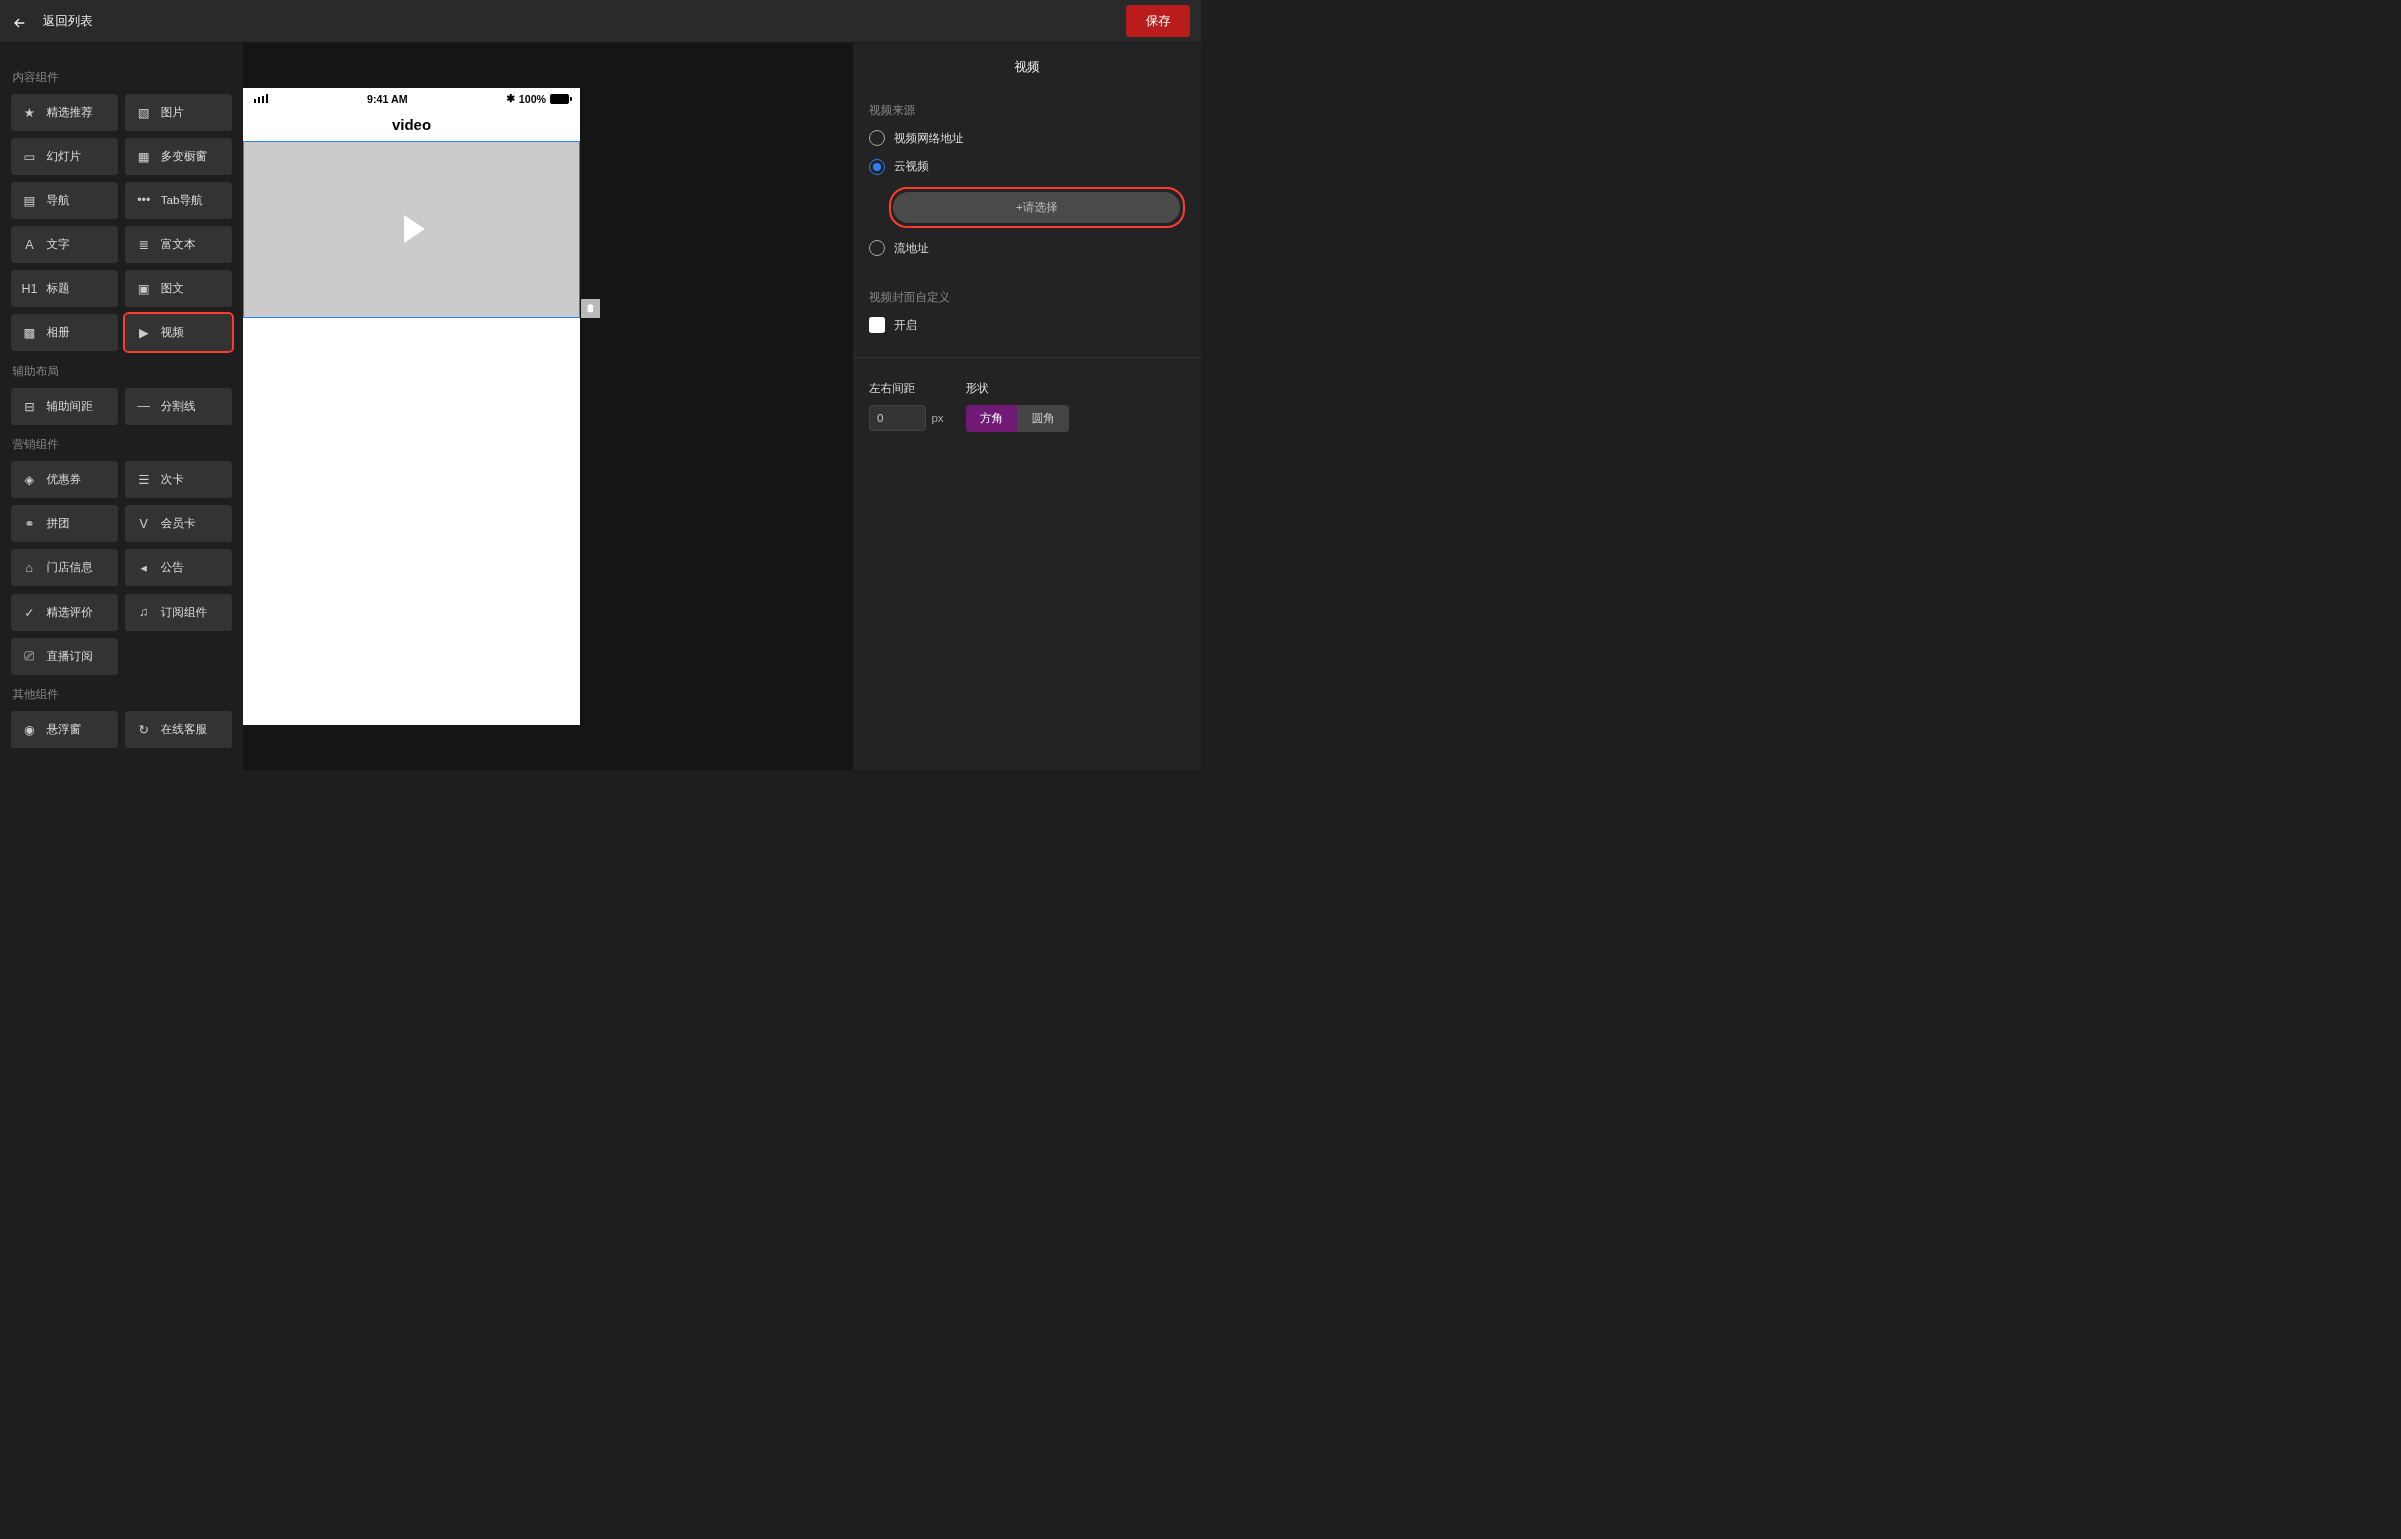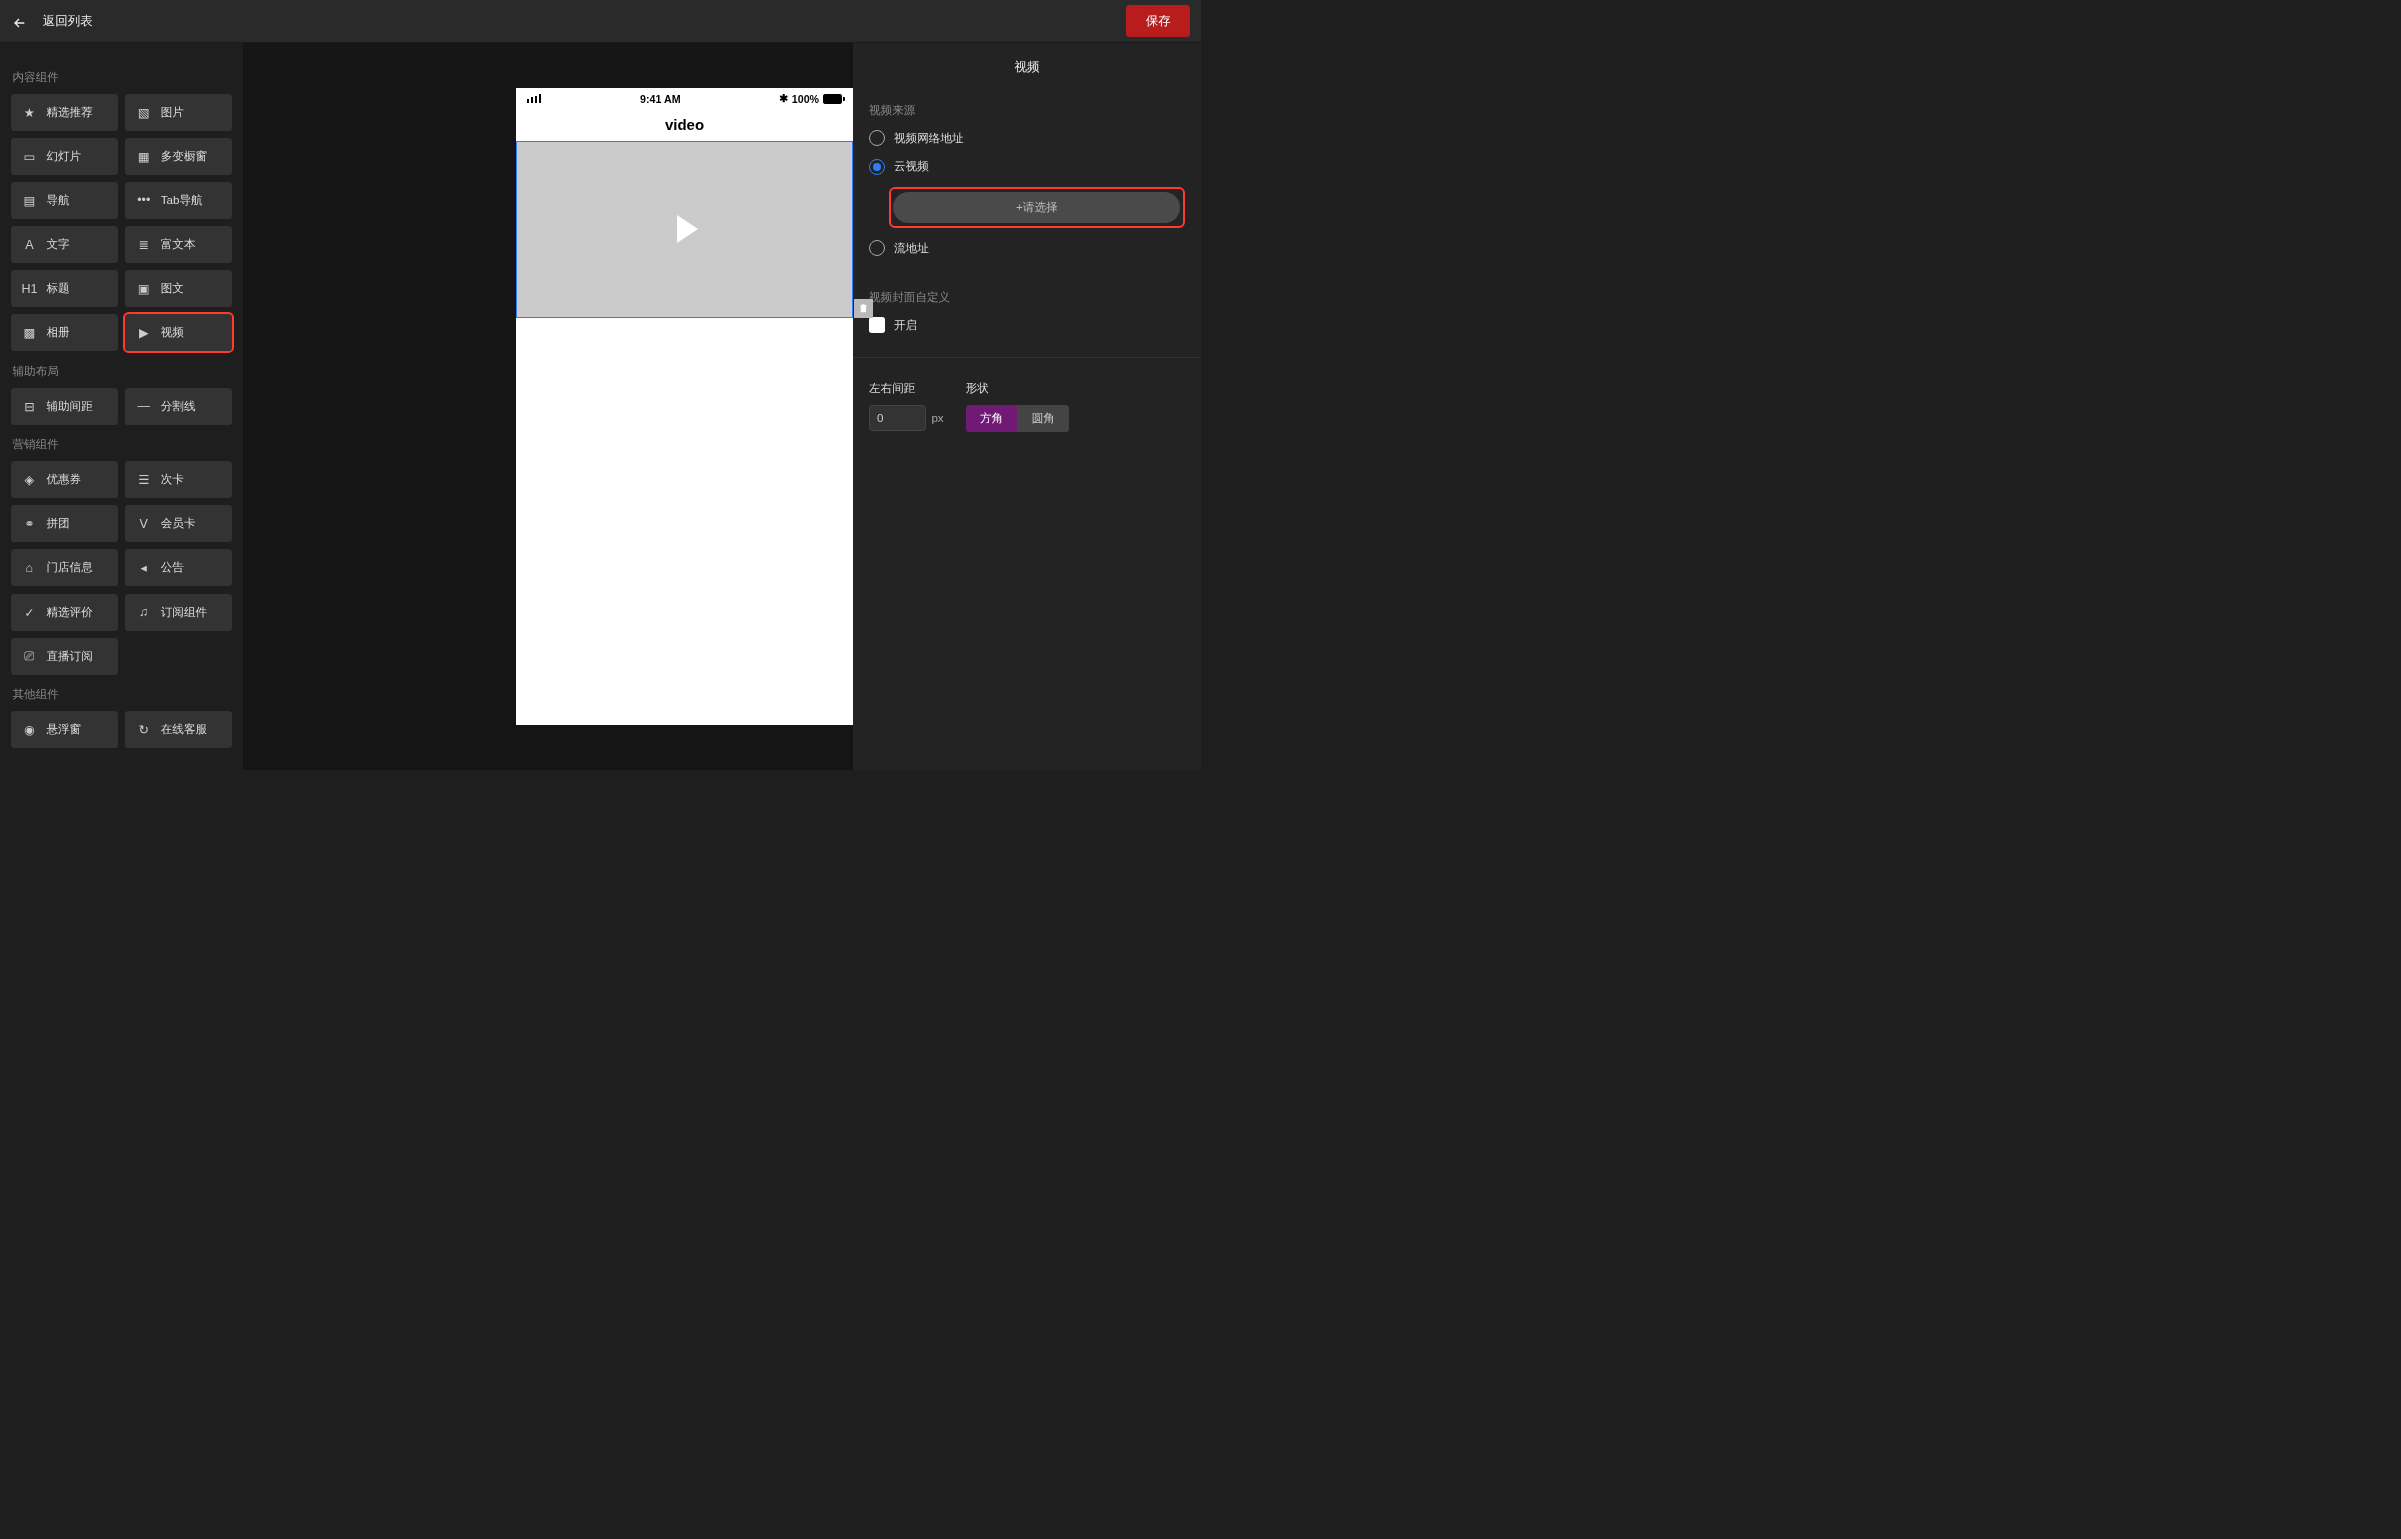--- a/index.html
+++ b/index.html
@@ -83,21 +83,21 @@
       display: inline-flex;
       align-items: center;
       justify-content: center;
       font-size: 12.5px;
       color: #ccc;
     }
     .canvas {
       flex: 1;
       background: #151515;
       display: flex;
-      justify-content: flex-end;
+      justify-content: flex-start;
       padding: 45px 0;
     }
     .phone {
       width: 337px;
       background: #fff;
       position: relative;
     }
     .status-bar {
       height: 21.4px;
       display: flex;
@@ -191,21 +191,21 @@
       border-color: #2d7ff9;
     }
     .radio-circle.selected::after {
       content: '';
       width: 8px; height: 8px;
       background: #2d7ff9;
       border-radius: 50%;
     }
     .select-btn-wrap {
       border: 2.7px solid #ff3b30;
-      border-radius: 6px;
+      border-radius: 18px;
       padding: 2.7px;
       margin: 0 0 12.5px 19.6px;
     }
     .select-btn {
       background: #4a4a4a;
       color: #bbb;
       border: none;
       border-radius: 16px;
       padding: 8px 0;
       width: 100%;

